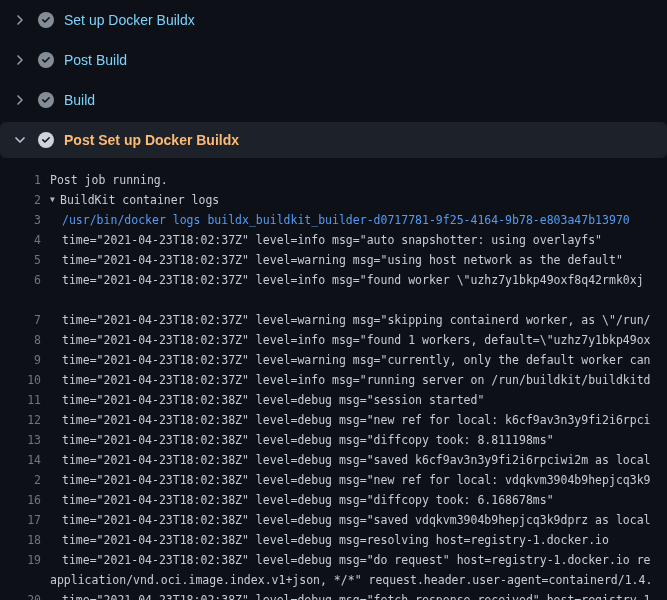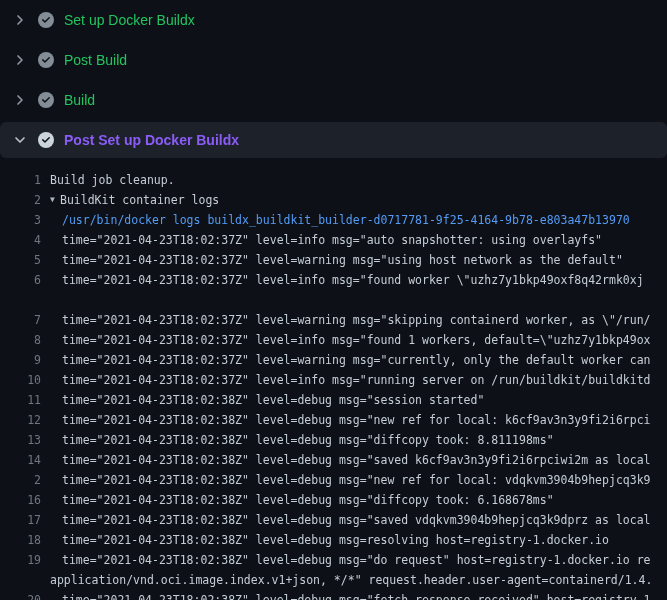--- a/index.html
+++ b/index.html
@@ -14,26 +14,26 @@
   .step {
     height: 40px; display: flex; align-items: center;
     padding: 0 16px 0 12px; cursor: pointer; box-sizing: border-box;
   }
   .step .chev { width: 16px; height: 16px; color: #8b949e; flex: none; display: flex; align-items: center; justify-content: center; }
   .step .ic-down { display: none; }
   .step.expanded .ic-down { display: block; }
   .step.expanded .chev { color: #b8c1ca; }
   .step .check { width: 16px; height: 16px; margin-left: 10px; flex: none; color: #848d97; display: flex; }
   .step.expanded .check { color: #ccd4dc; }
-  .step .label { margin-left: 10px; font-size: 14px; color: #22c55e; white-space: pre; }
+  .step .label { margin-left: 10px; font-size: 14px; color: #7dd3fc; white-space: pre; }
   .step.expanded {
     height: 36px; margin-top: 2px;
     background: #1c212a; border-radius: 6px;
   }
-  .step.expanded .label { color: #8b5cf6; font-weight: 600; }
+  .step.expanded .label { color: #fdba74; font-weight: 600; }
   
   .log {
     padding-top: 12px;
     font-family: "DejaVu Sans Mono", monospace;
     font-size: 11.5px; line-height: 20px; color: #c5cdd5;
   }
   .row { display: flex; height: 20px; }
   .row .num {
     flex: 0 0 41px; text-align: right; color: #6e7681;
     white-space: pre; cursor: pointer; user-select: none;
@@ -109,21 +109,21 @@
             <circle cx="8" cy="8" r="8" fill="currentColor"></circle>
             <path d="M11.2 5.7 6.9 10 4.8 7.9" fill="none" stroke="#0d1117" stroke-width="1.5" stroke-linecap="round" stroke-linejoin="round"></path>
           </svg>
     </span>
     <span class="label">Post Set up Docker Buildx</span>
   </div>
     </div>
   <div class="log" id="log">
       <div class="row">
     <span class="num">1</span>
-    <span class="txt">Build job cleanup.</span>
+    <span class="txt">Post job running.</span>
   </div>
       <div class="row group">
     <span class="num">2</span>
     <span class="tri">▼</span>
         <span class="txt">BuildKit container logs</span>
   </div>
       <div class="row indent cmd">
     <span class="num">3</span>
     <span class="txt">/usr/bin/docker logs buildx_buildkit_builder-d0717781-9f25-4164-9b78-e803a47b13970</span>
   </div>

